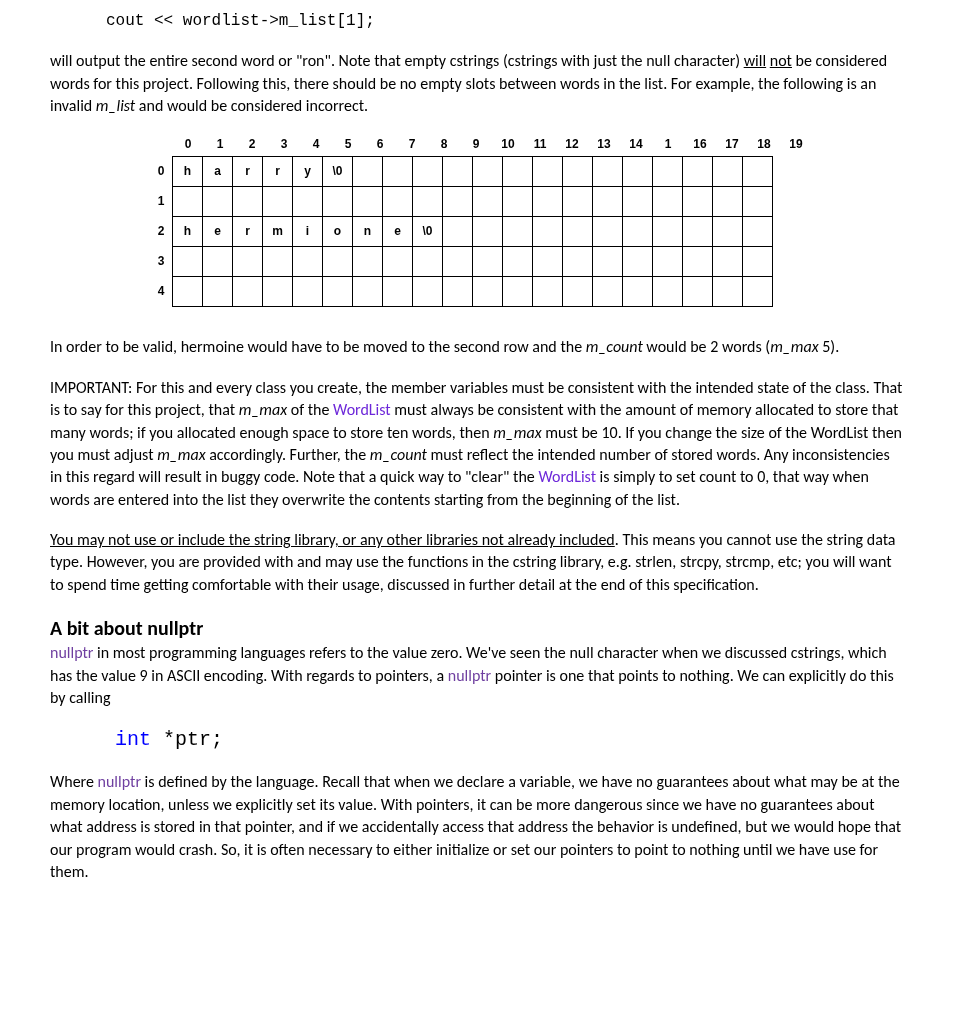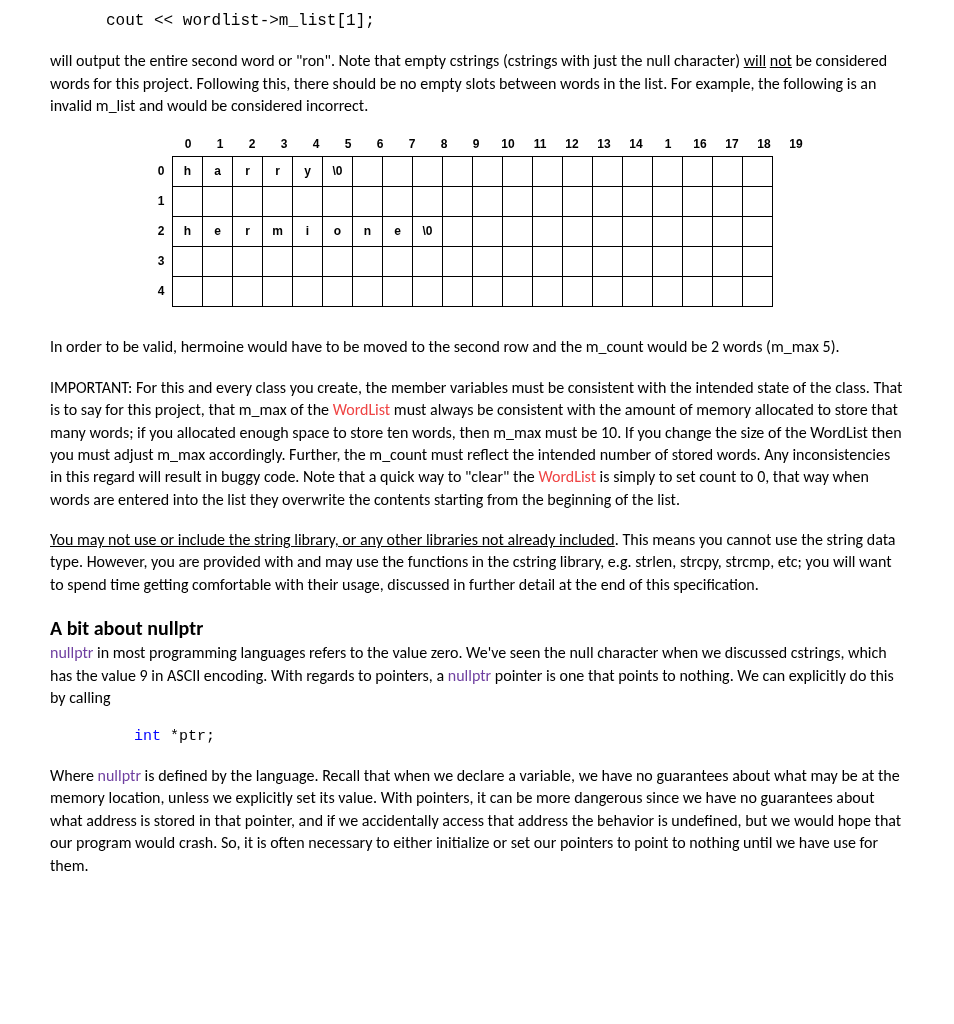--- a/index.html
+++ b/index.html
@@ -18,42 +18,43 @@
     margin-left: 56px;
     margin-bottom: 18px;
   }
   p {
     margin: 0 0 18px 0;
   }
   .underline {
     text-decoration: underline;
   }
   .italic {
+    font-style: italic;
   }
   .classname {
-    color: #ef4444;
+    color: #6d28d9;
   }
   .keyword-int {
     color: #0000ff;
   }
   .keyword-nullptr-inline {
     color: #6f3fa0;
   }
   .comment {
     color: #008000;
   }
   .heading {
     font-weight: bold;
     font-size: 20px;
     margin-bottom: 0;
   }
   .code-block {
     font-family: Consolas, 'Courier New', monospace;
-    font-size: 15px;
-    margin-left: 84px;
+    font-size: 20px;
+    margin-left: 65px;
     margin-bottom: 18px;
     line-height: 1.3;
   }
   .grid-wrap {
     margin: 6px 0 30px 100px;
   }
   .grid-header {
     display: flex;
     margin-left: 22px;
   }

